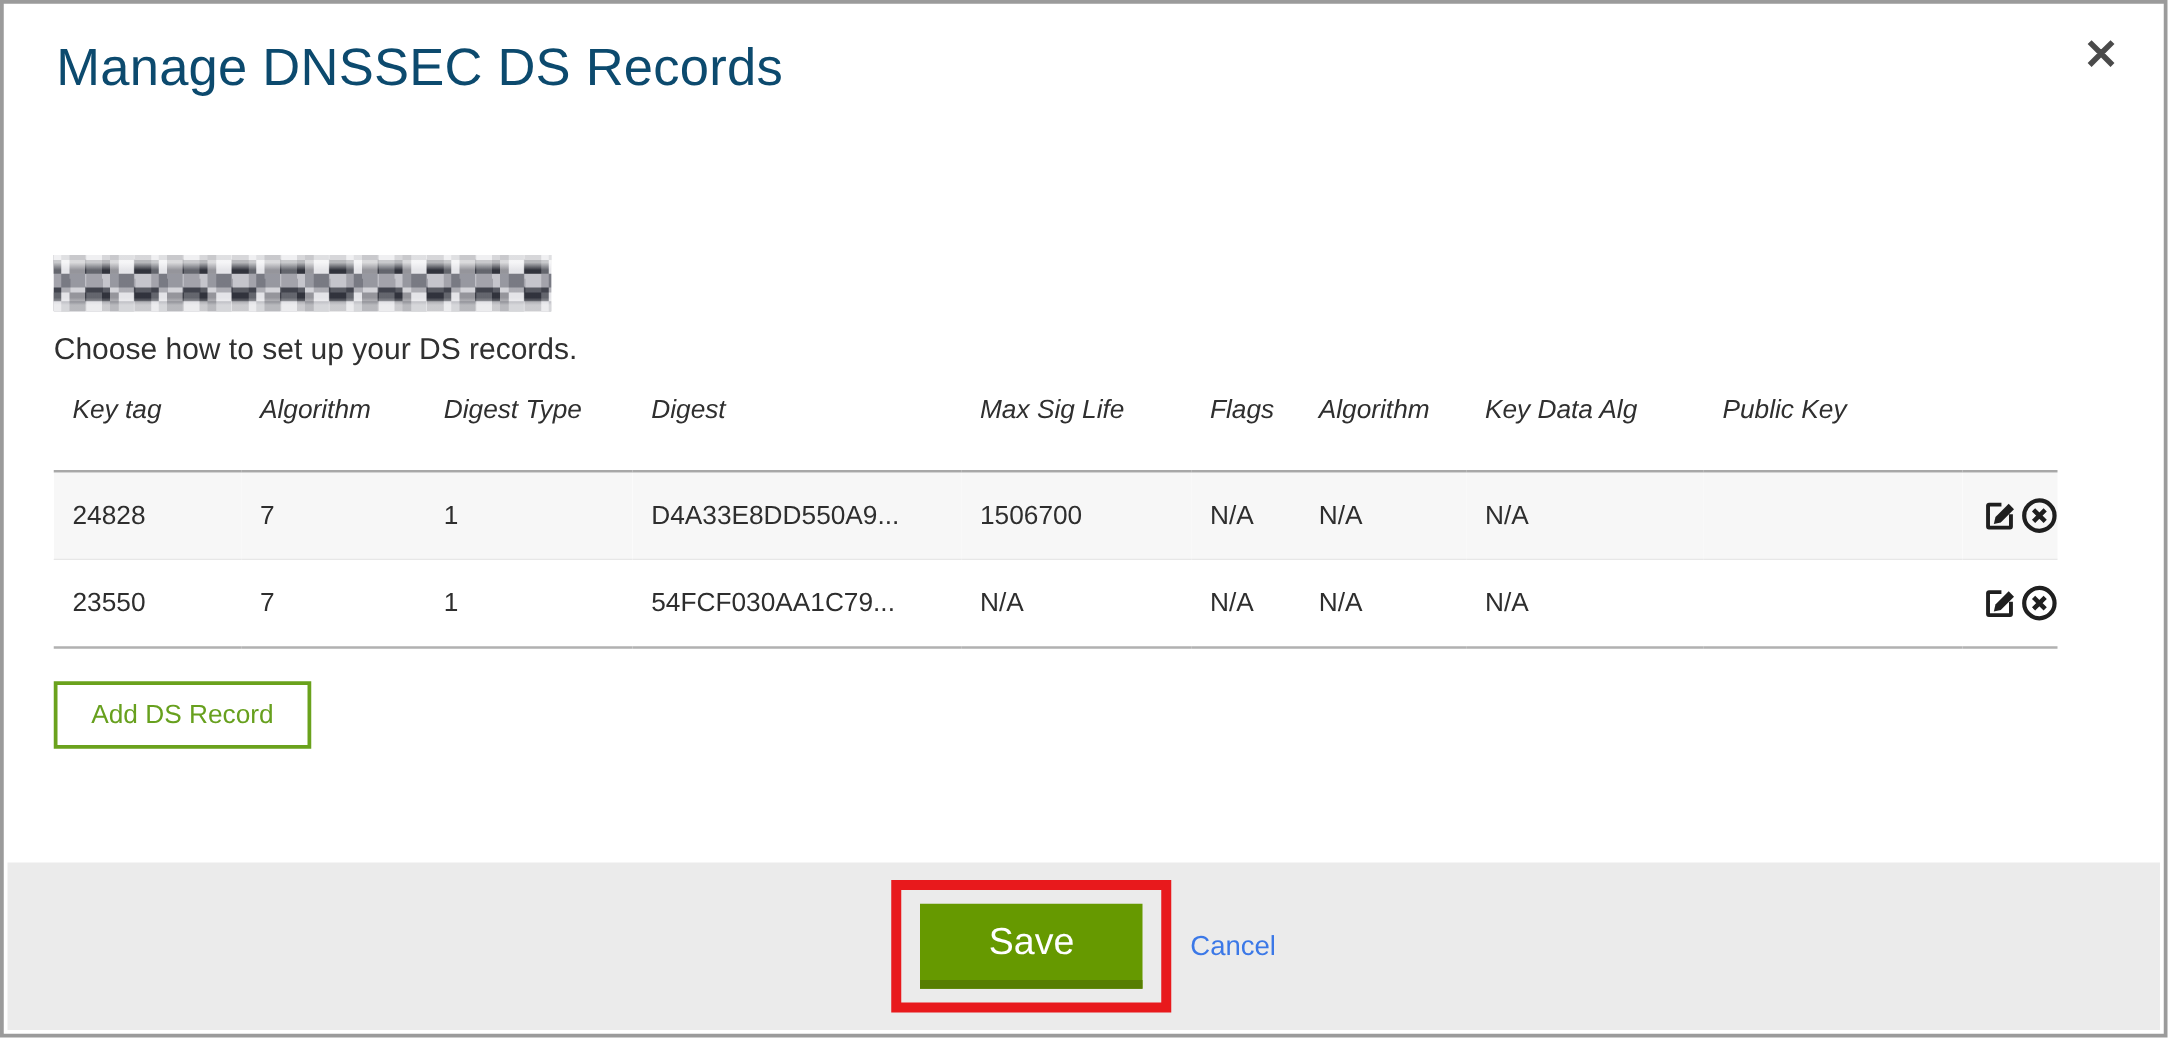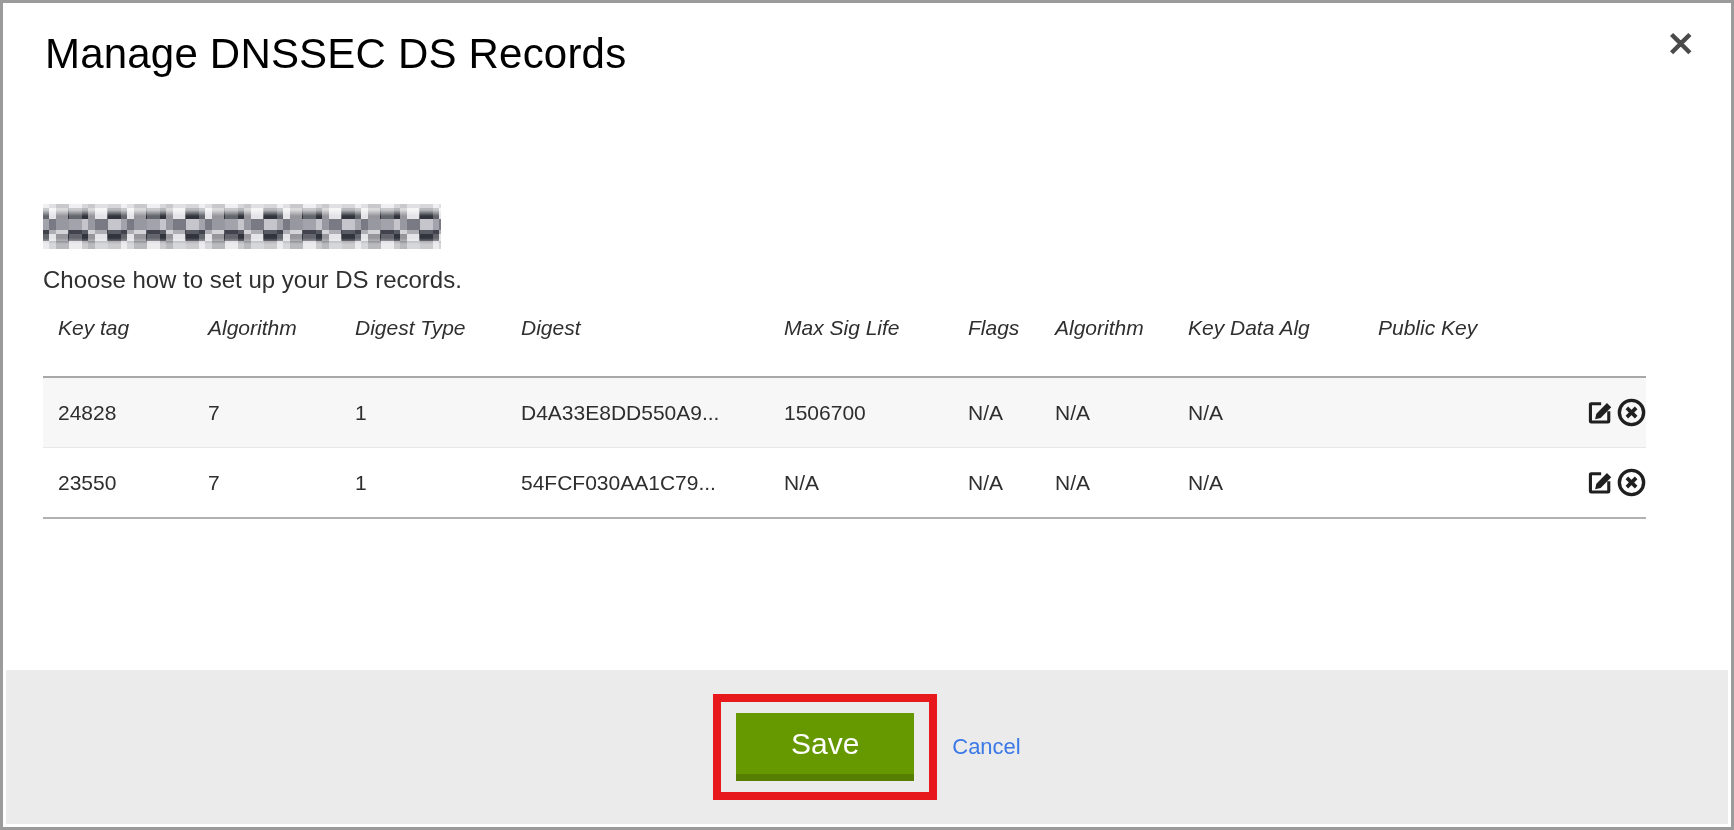--- a/index.html
+++ b/index.html
@@ -6,21 +6,21 @@
   body{
     width:1734px;height:830px;overflow:hidden;position:relative;
     font-family:"Liberation Sans",sans-serif;color:#333;
   }
   .modal{
     position:absolute;inset:0;background:#fff;
     border:3px solid #9b9b9b;box-sizing:border-box;
   }
   
   .dialog-title{
-    margin:27px 0 0 42px;font-size:42px;font-weight:400;color:#000000;letter-spacing:.2px;
+    margin:27px 0 0 42px;font-size:42px;font-weight:400;color:#0c4a6e;letter-spacing:.2px;
   }
   
   .close-btn{
     position:absolute;top:18px;right:30px;background:none;border:none;cursor:pointer;
     font-size:34px;font-weight:700;color:#4a4a4a;line-height:1;padding:6px;
   }
   
   .redacted-domain{
     margin:126px 0 0 40px;width:398px;height:45px;
     background-image:
@@ -49,21 +49,21 @@
   .ds-table tbody tr.row-even{background:#fff;border-bottom:2px solid #b1b1b1;}
   .actions-cell{text-align:right;padding-right:10px !important;}
   .icon-btn{display:inline-block;vertical-align:middle;cursor:pointer;line-height:0;}
   
   .add-btn{
     margin:26px 0 0 40px;background:#fff;border:3px solid #6aa21c;color:#67a01e;
     font-size:21px;font-family:"Liberation Sans",sans-serif;padding:12px 27px;cursor:pointer;
   }
   
   .footer{
-    position:absolute;left:3px;right:3px;bottom:3px;height:154px;background:#ebebeb;
+    position:absolute;left:3px;right:3px;bottom:3px;height:134px;background:#ebebeb;
     display:flex;align-items:center;justify-content:center;gap:15px;
   }
   .annotation-box{
     border:8px solid #e8191c;padding:11px 15px;display:inline-block;line-height:0;
   }
   .save-btn{
     width:178px;height:68px;background:#669900;border:none;border-bottom:7px solid #567e00;
     color:#fff;font-size:30px;font-family:"Liberation Sans",sans-serif;cursor:pointer;
   }
   .cancel-link{
@@ -155,20 +155,21 @@
             <svg viewBox="0 0 24 24" width="31" height="31">
               <circle cx="12" cy="12" r="9.4" fill="none" stroke="#1f1f1f" stroke-width="2.6"></circle>
               <path d="M8.4 8.4l7.2 7.2M15.6 8.4l-7.2 7.2" stroke="#1f1f1f" stroke-width="2.8" fill="none"></path>
             </svg>
           </span>
         </td>
       </tr>
     </tbody>
   </table>
 
+  <button class="add-btn">Add DS Record</button>
 
   <div class="footer">
     <div class="annotation-box">
       <button class="save-btn">Save</button>
     </div>
     <a class="cancel-link">Cancel</a>
   </div>
 
 </div>
 

